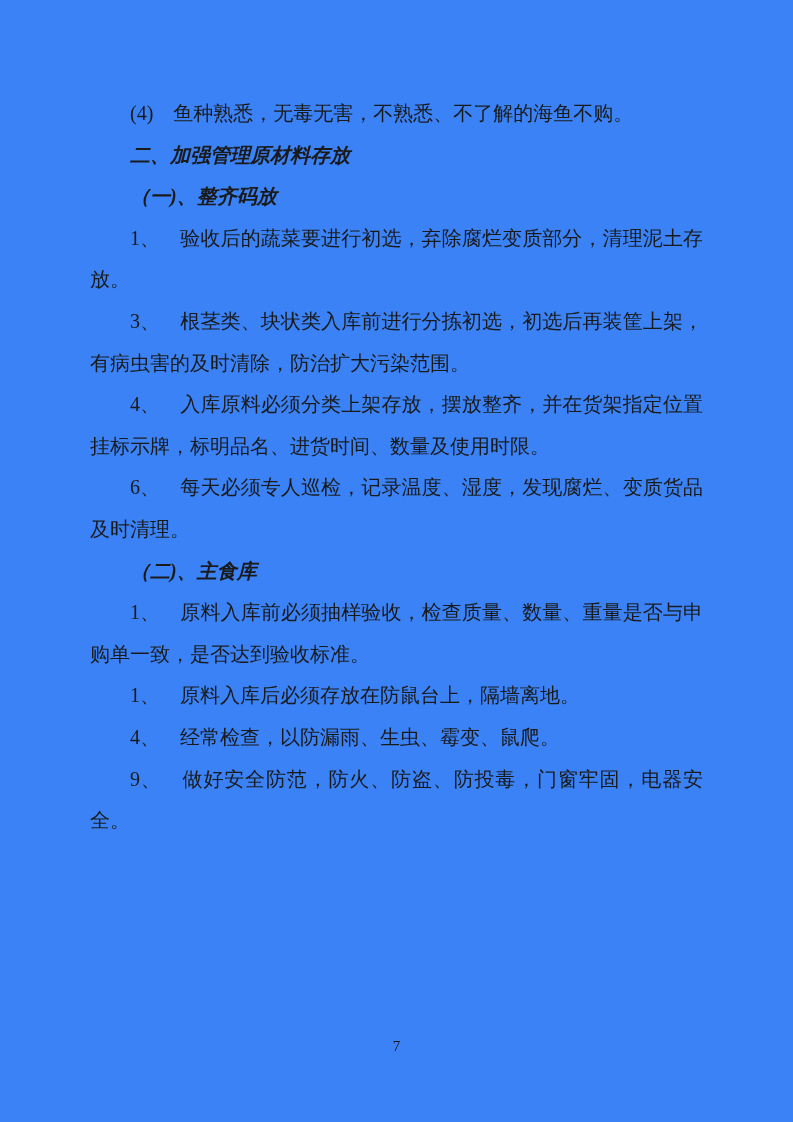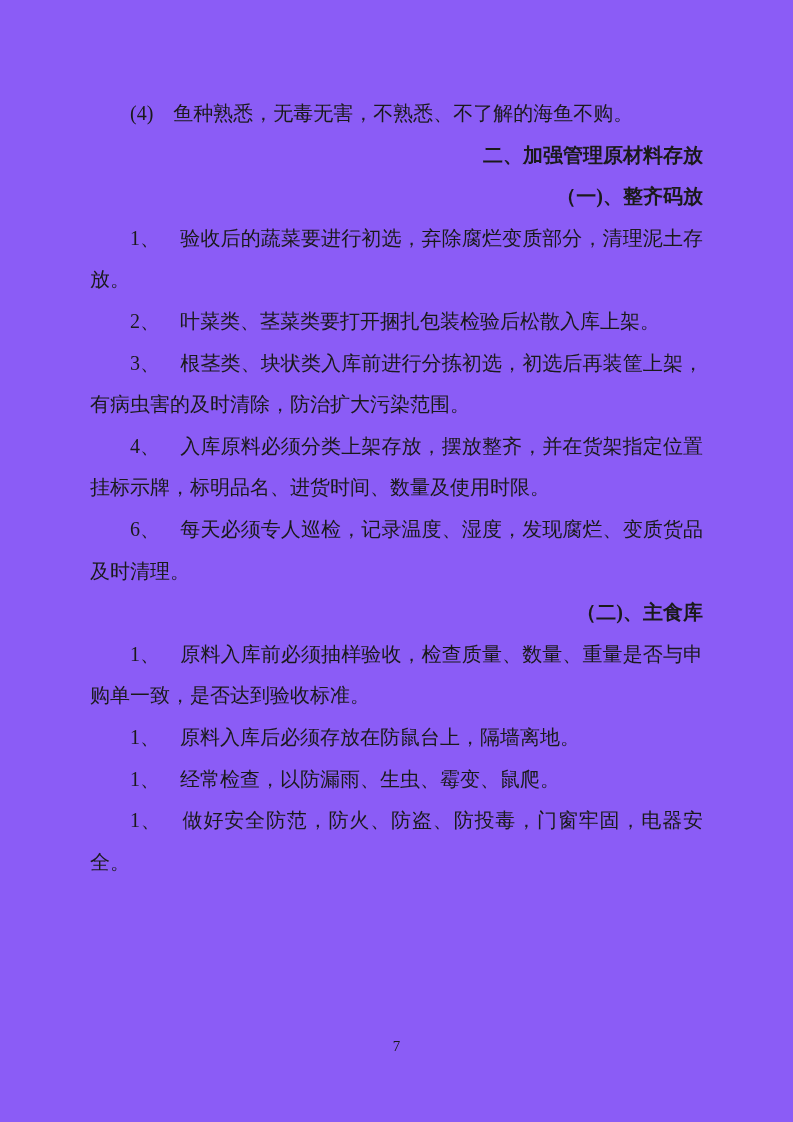--- a/index.html
+++ b/index.html
@@ -4,21 +4,21 @@
 <style>
   html, body {
     margin: 0;
     padding: 0;
     background: #ffffff;
   }
   .page {
     position: relative;
     width: 793px;
     height: 1122px;
-    background: #8b5cf6;
+    background: #3b82f6;
     overflow: hidden;
     font-family: "Liberation Serif", "DejaVu Serif", serif;
     color: #1a1a1a;
   }
   .doc-body {
     position: absolute;
     left: 90px;
     top: 93px;
     width: 613px;
   }
@@ -27,21 +27,22 @@
     font-size: 20px;
     line-height: 41.6px;
     text-align: justify;
     text-indent: 40px;
     word-break: break-all;
     overflow-wrap: break-word;
   }
   .doc-body p.h1,
   .doc-body p.h2 {
     font-weight: bold;
-    text-align: right;
+    text-align: left;
+    font-style: italic;
   }
   .page-number {
     position: absolute;
     left: 0;
     top: 1036px;
     width: 100%;
     text-align: center;
     font-size: 15px;
     line-height: 20px;
     color: #1a1a1a;
@@ -49,24 +50,23 @@
 </style>
 </head>
 <body>
 
 <div class="page">
   <div class="doc-body">
       <p class="item">(4)　鱼种熟悉，无毒无害，不熟悉、不了解的海鱼不购。</p>
       <p class="h1">二、加强管理原材料存放</p>
       <p class="h2">（一)、整齐码放</p>
       <p class="item">1、　验收后的蔬菜要进行初选，弃除腐烂变质部分，清理泥土存放。</p>
-      <p class="item">2、　叶菜类、茎菜类要打开捆扎包装检验后松散入库上架。</p>
       <p class="item">3、　根茎类、块状类入库前进行分拣初选，初选后再装筐上架，有病虫害的及时清除，防治扩大污染范围。</p>
       <p class="item">4、　入库原料必须分类上架存放，摆放整齐，并在货架指定位置挂标示牌，标明品名、进货时间、数量及使用时限。</p>
       <p class="item">6、　每天必须专人巡检，记录温度、湿度，发现腐烂、变质货品及时清理。</p>
       <p class="h2">（二)、主食库</p>
       <p class="item">1、　原料入库前必须抽样验收，检查质量、数量、重量是否与申购单一致，是否达到验收标准。</p>
       <p class="item">1、　原料入库后必须存放在防鼠台上，隔墙离地。</p>
-      <p class="item">1、　经常检查，以防漏雨、生虫、霉变、鼠爬。</p>
-      <p class="item">1、　做好安全防范，防火、防盗、防投毒，门窗牢固，电器安全。</p>
+      <p class="item">4、　经常检查，以防漏雨、生虫、霉变、鼠爬。</p>
+      <p class="item">9、　做好安全防范，防火、防盗、防投毒，门窗牢固，电器安全。</p>
     </div>
   <div class="page-number">7</div>
 </div>
 
 </body></html>

